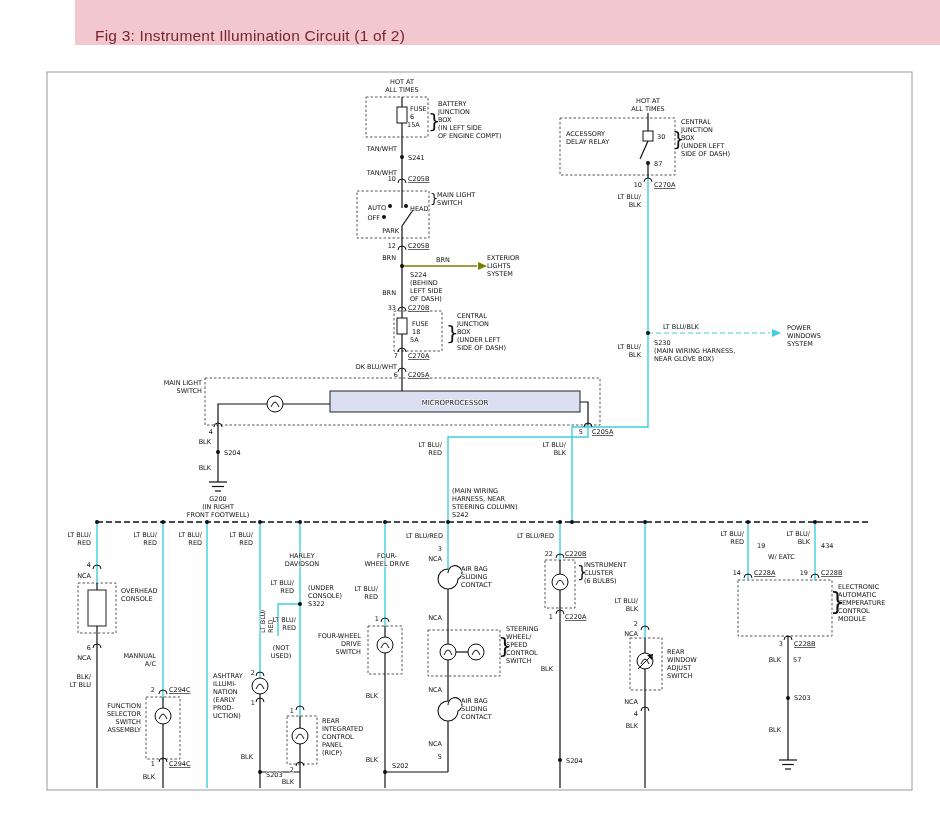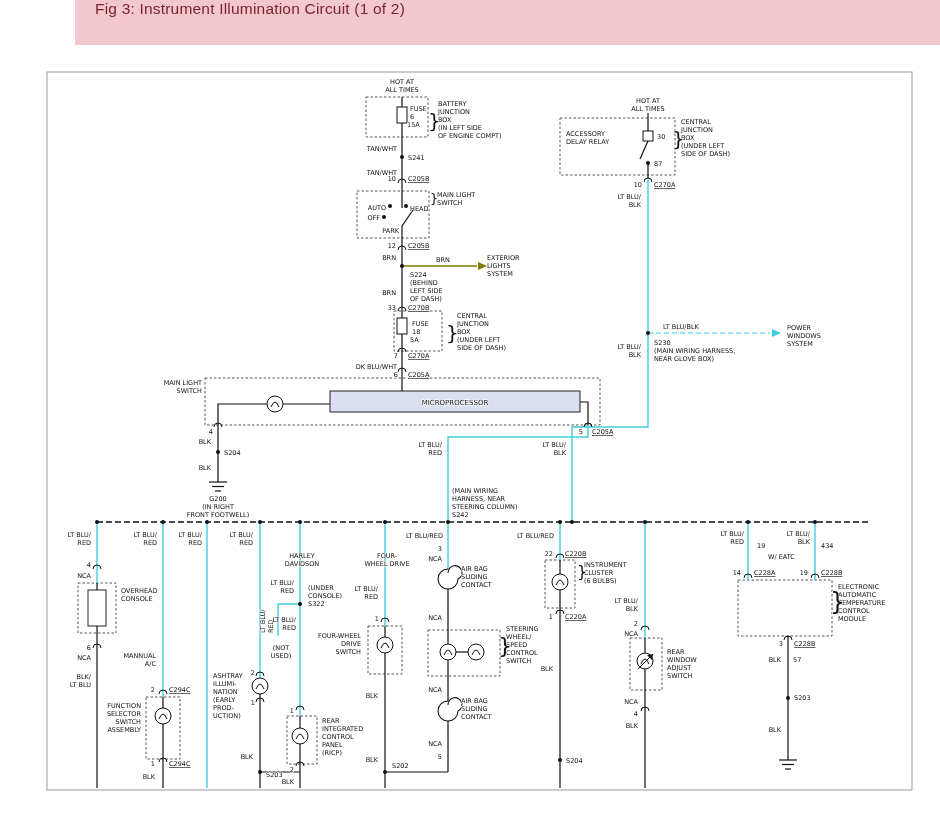--- a/index.html
+++ b/index.html
@@ -1,17 +1,17 @@
 <!DOCTYPE html>
 <html><head>
 <meta charset="utf-8">
 <style>
   html,body{margin:0;padding:0;}
   body{width:940px;height:816px;position:relative;background:#ffffff;font-family:"Liberation Sans",sans-serif;overflow:hidden;}
-  .header{position:absolute;left:75px;top:0;width:865px;height:45px;display:flex;align-items:flex-start;}
+  .header{position:absolute;left:75px;top:0;width:865px;height:45px;display:flex;align-items:flex-end;}
   .header .title{margin-left:20px;font-size:15.5px;letter-spacing:.2px;}
   svg#diagram-svg{position:absolute;left:0;top:0;}
   svg#diagram-svg text{font-family:"DejaVu Sans",sans-serif;paint-order:stroke;stroke:#ffffff;stroke-width:1.1px;stroke-linejoin:round;}
 </style>
 </head>
 <body>
 
 <div class="header" style="background: rgb(242, 199, 206);">
   <span class="title" style="color: rgb(122, 36, 51);">Fig 3: Instrument Illumination Circuit (1 of 2)</span>
 </div>

